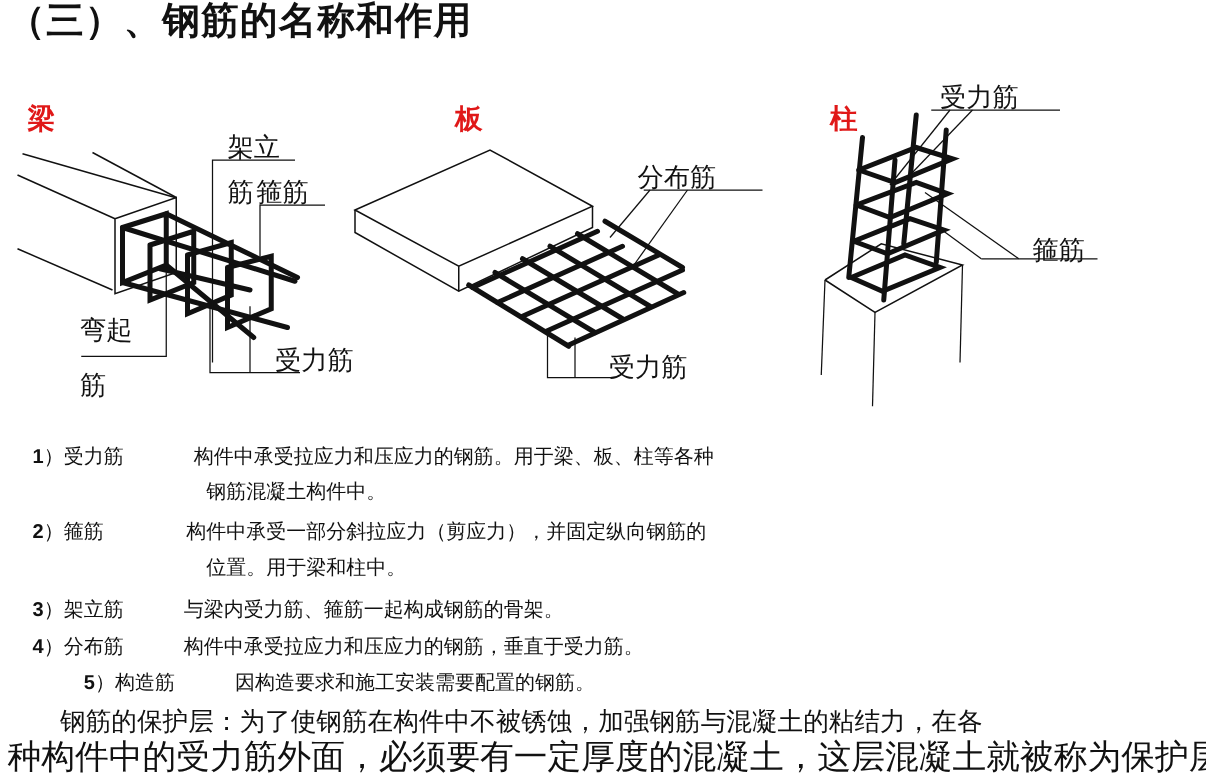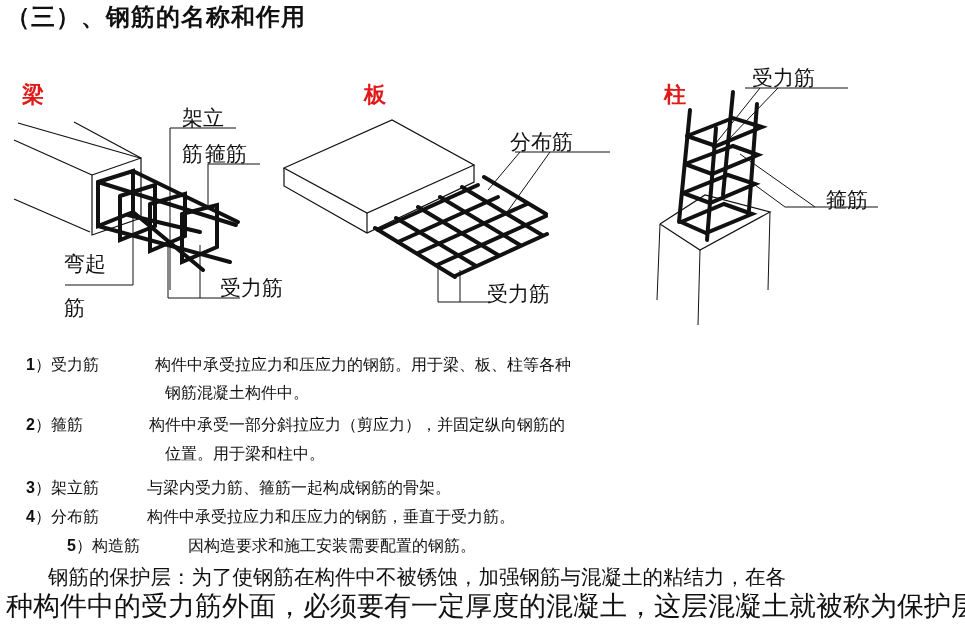--- a/index.html
+++ b/index.html
@@ -1,21 +1,21 @@
 <!DOCTYPE html>
 <html><head>
   <meta charset="utf-8">
   <style>
     html, body { margin: 0; padding: 0; background: #ffffff; }
     body {
       width: 965px; height: 624px; position: relative; overflow: hidden;
       font-family: "DejaVu Serif", "Liberation Serif", serif; color: #111;
     }
     .abs { position: absolute; white-space: nowrap; }
-    .title { left: 6px; top: 2px; font-size: 24px; line-height: 30px; font-weight: bold; letter-spacing: 1px; }
+    .title { left: 6px; top: 2px; font-size: 30px; line-height: 30px; font-weight: bold; letter-spacing: 1px; }
     .red { color: #e01818; font-size: 22px; font-weight: bold; }
     .lbl { font-size: 21px; line-height: 24px; color: #111; }
     svg { position: absolute; left: 0; top: 0; }
     .row { position: absolute; font-size: 16px; line-height: 28px; white-space: nowrap; }
     .num { font-family: "Liberation Sans", sans-serif; font-weight: bold; }
     .term { display: inline-block; }
     .wm { color: rgba(120,120,120,0.55); font-size: 16px; font-family: "DejaVu Sans", sans-serif; margin-top: 48px; }
   </style>
 </head>
 <body>

